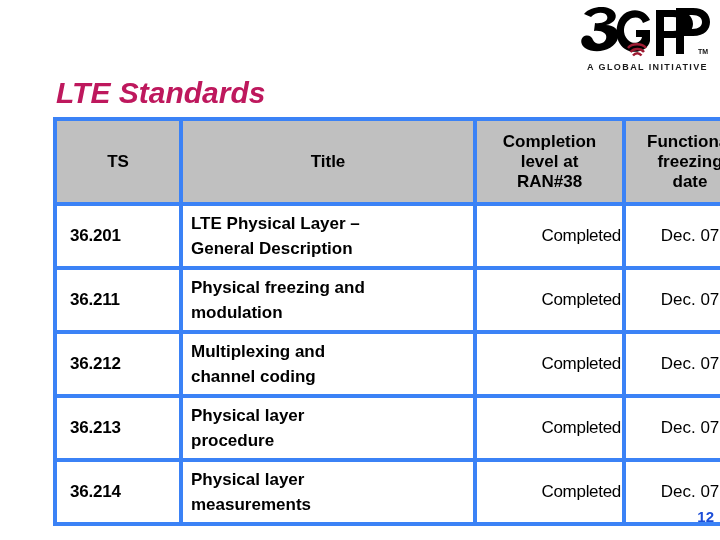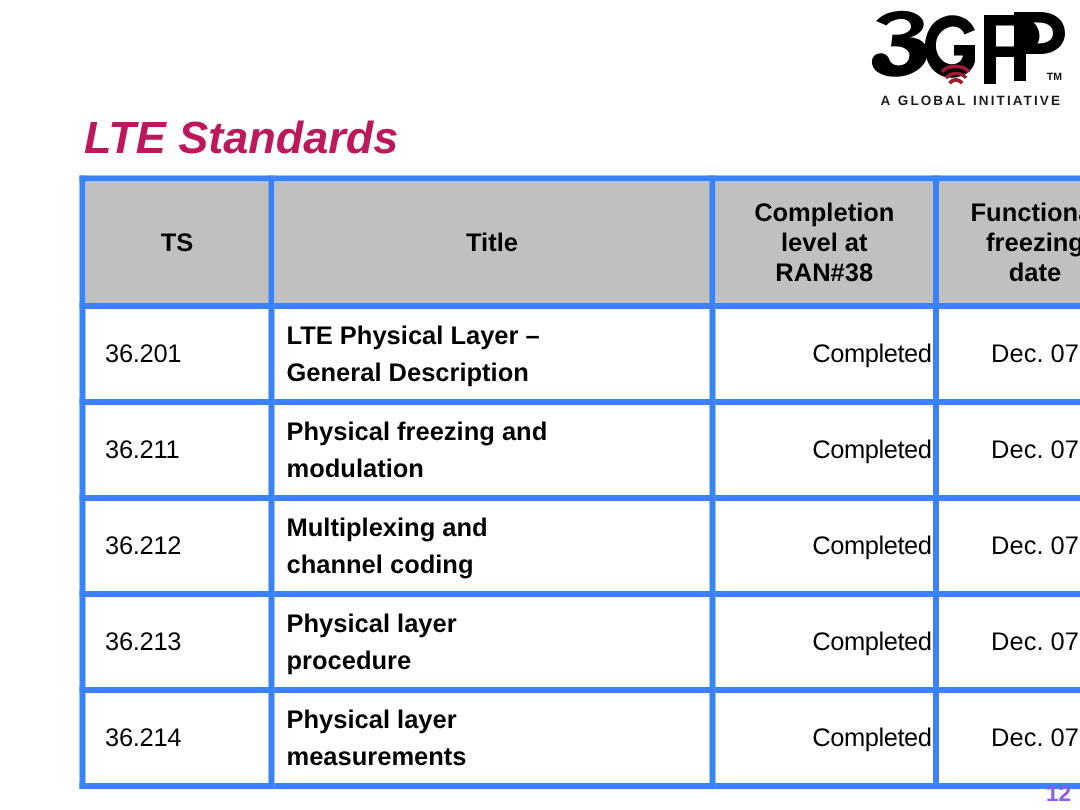--- a/index.html
+++ b/index.html
@@ -98,21 +98,21 @@
   thead th {
     background: #c0c0c0;
     font-weight: bold;
     text-align: center;
     line-height: 20px;
     height: 81px;
   }
   tbody tr { height: 64px; }
 
   tbody td.ts {
-    font-weight: normal;
+    font-weight: bold;
     text-align: left;
     padding-left: 16px;
     margin-left: -2px;
     letter-spacing: -0.2px;
   }
   tbody td.ts span { display: block; margin-left: -3px; }
 
   tbody td.title {
     font-weight: bold;
     text-align: left;
@@ -127,24 +127,24 @@
   }
   tbody td.freeze {
     font-weight: normal;
     text-align: center;
   }
 
   
   .page-num {
     position: absolute;
     right: 6px;
-    bottom: 2px;
+    bottom: 15px;
     font-size: 15px;
     font-weight: bold;
-    color: #8b5cf6;
+    color: #1d4ed8;
   }
 </style>
 </head>
 <body>
 
 <div class="logo">
   <svg class="logo-mark" viewBox="0 0 134 58" xmlns="http://www.w3.org/2000/svg">
     <g fill="#000000">
 
       <path d="M8 10 C16 1, 34 1, 39 9 C42 15, 36 20, 30 21 C38 21, 44 26, 42 34

